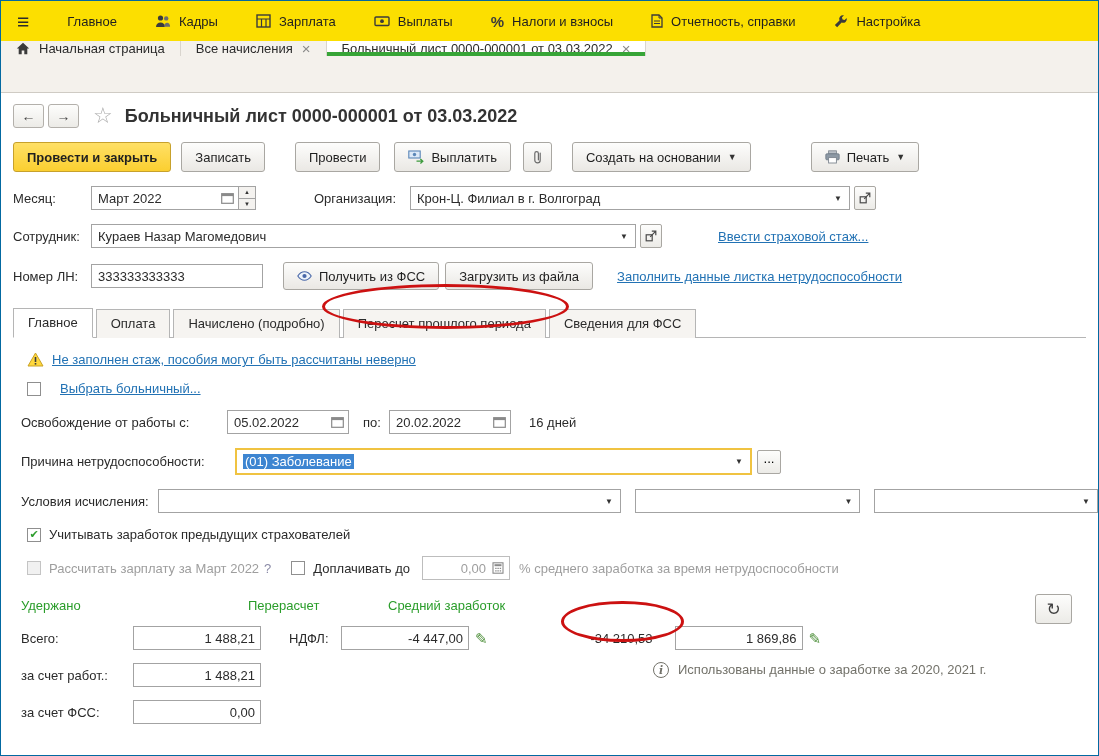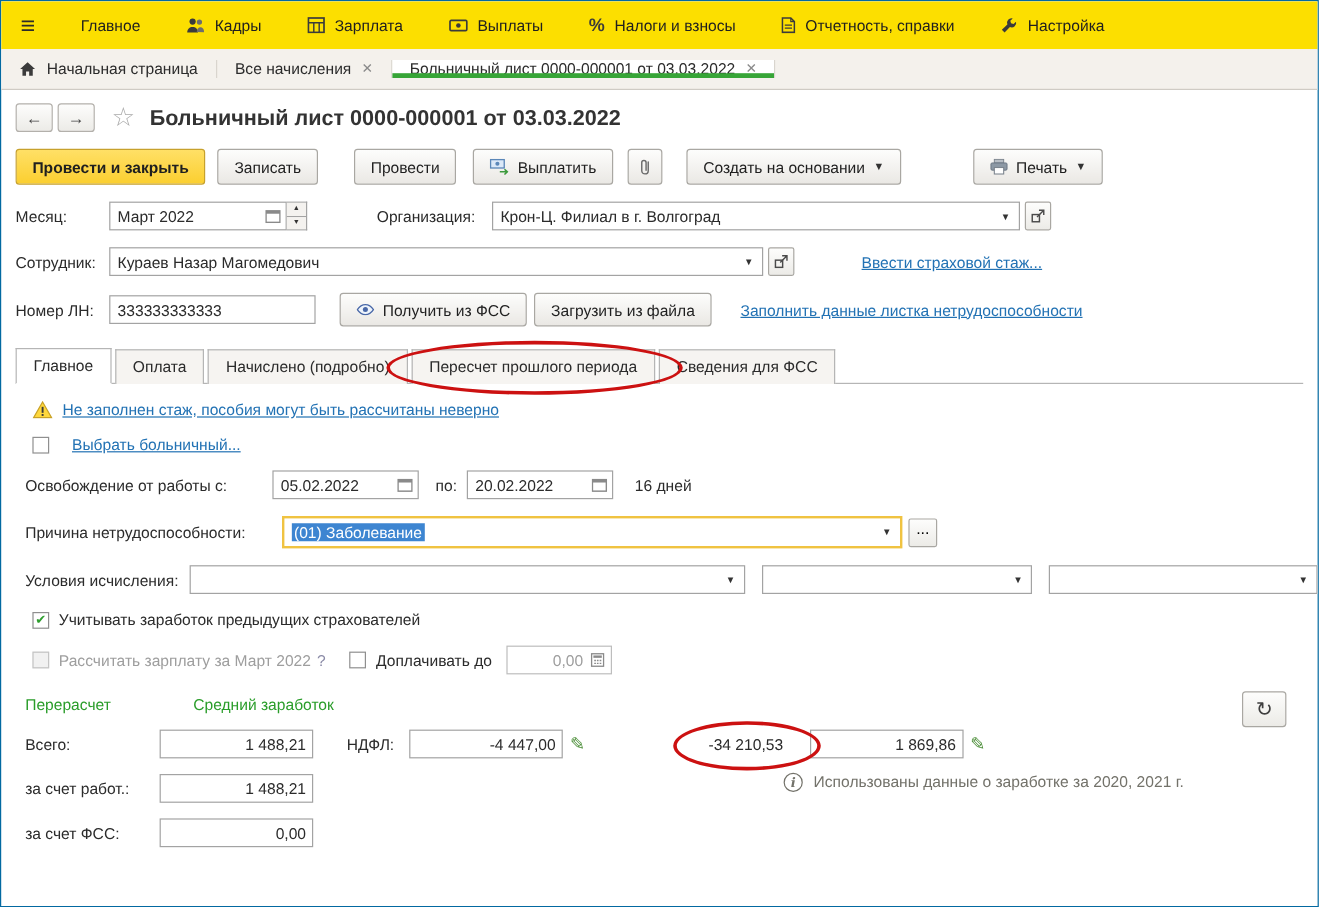--- a/index.html
+++ b/index.html
@@ -10,21 +10,21 @@
     font-family:"Liberation Sans", sans-serif; font-size:13px; color:#2b2b2b;
   }
   
   .topbar { height:40px; background:#fcdf00; display:flex; align-items:center; padding:0 16px; gap:38px; }
   .burger { font-size:21px; font-weight:bold; color:#2b2b2b; cursor:pointer; line-height:1; }
   .burger::after { content:"≡"; }
   .mitem { display:flex; align-items:center; gap:8px; cursor:pointer; color:#1f1f1f; white-space:nowrap; }
   .micon { display:inline-flex; align-items:center; }
   .pct-icon::after { content:"%"; font-weight:bold; font-size:15px; color:#3b3b3b; }
   
-  .tabbar { height:34px; background:#f4f1ec; border-bottom:1px solid #cfcbc4; display:flex; align-items:center; }
+  .tabbar { height:52px; background:#f4f1ec; border-bottom:1px solid #cfcbc4; display:flex; align-items:flex-start; }
   .wtab { display:flex; align-items:center; gap:9px; padding:0 15px; border-right:1px solid #d9d5ce; cursor:pointer; position:relative; white-space:nowrap; }
   .wtab.active { background:#fff; }
   .wtab.active::after { content:""; position:absolute; left:0; right:0; bottom:0; height:4px; background:#37a537; }
   .xclose { color:#8a8a8a; font-size:15px; line-height:1; }
   .xclose::after { content:"×"; }
   
   .titlerow { display:flex; align-items:center; padding:11px 0 0 12px; }
   .navbtn { width:31px; height:24px; border:1px solid #b3b0ab; background:linear-gradient(#fdfdfc,#ecebe7); border-radius:3px; margin-right:4px; color:#444; font-size:14px; display:flex; align-items:center; justify-content:center; cursor:pointer; padding:0; }
   .arr-l::after { content:"←"; } .arr-r::after { content:"→"; }
   .star { font-size:22px; color:#ababab; margin:0 8px 0 10px; cursor:pointer; line-height:1; }
@@ -369,24 +369,26 @@
     <div class="fld num dis" style="width:88px; margin-left:12px">
       <span class="txt dis-t">0,00</span>
       <span class="calbtn">
           <svg width="12" height="12" viewBox="0 0 12 12">
             <rect x="1" y="0.8" width="10" height="10.4" fill="none" stroke="#8a8a8a" stroke-width="1.1"></rect>
             <rect x="2.5" y="2.2" width="7" height="2" fill="#8a8a8a"></rect>
             <path d="M3.2 6.4h1.4M5.4 6.4h1.4M7.7 6.4h1.4M3.2 8.8h1.4M5.4 8.8h1.4M7.7 8.8h1.4" stroke="#8a8a8a" stroke-width="1.2"></path>
           </svg>
         </span>
     </div>
+    <span class="flabel dis-t" style="margin-left:9px">% среднего заработка за время нетрудоспособности</span>
   </div>
 
   <div class="totals">
     <div class="theader">
+      <span class="grn" style="width:227px">Удержано</span>
       <span class="grn" style="width:140px">Перерасчет</span>
       <span class="grn">Средний заработок</span>
       <button class="refreshbtn"></button>
     </div>
     <div class="trow">
       <span class="tlabel">Всего:</span>
       <div class="fld num w128">
           <span class="txt">1 488,21</span>
         </div>
       <span class="flabel" style="margin-left:28px; width:52px">НДФЛ:</span>

